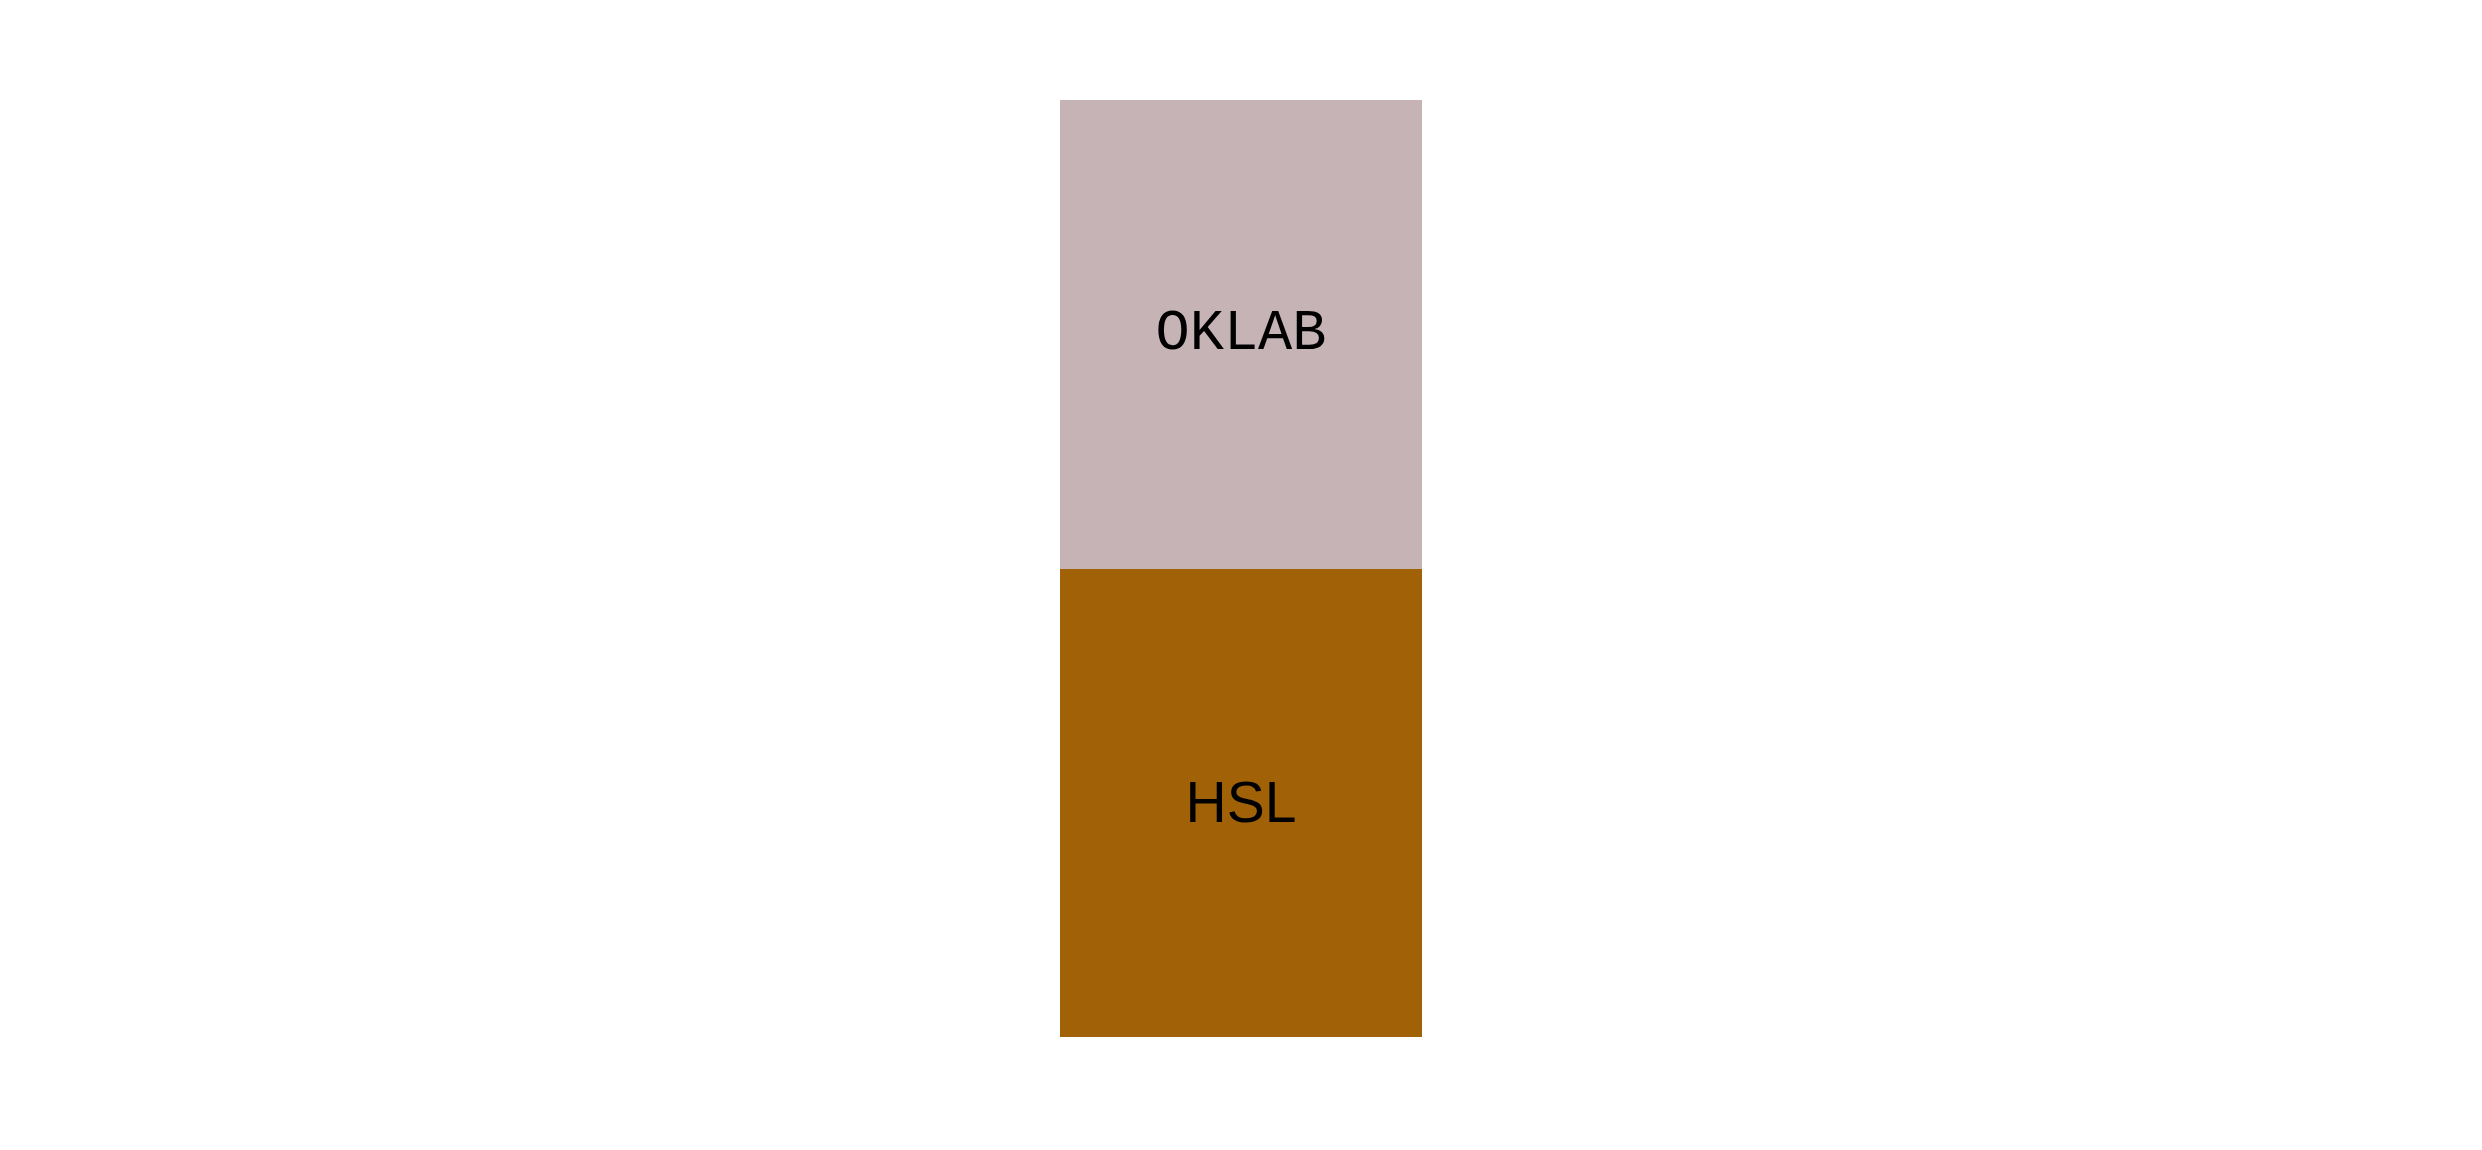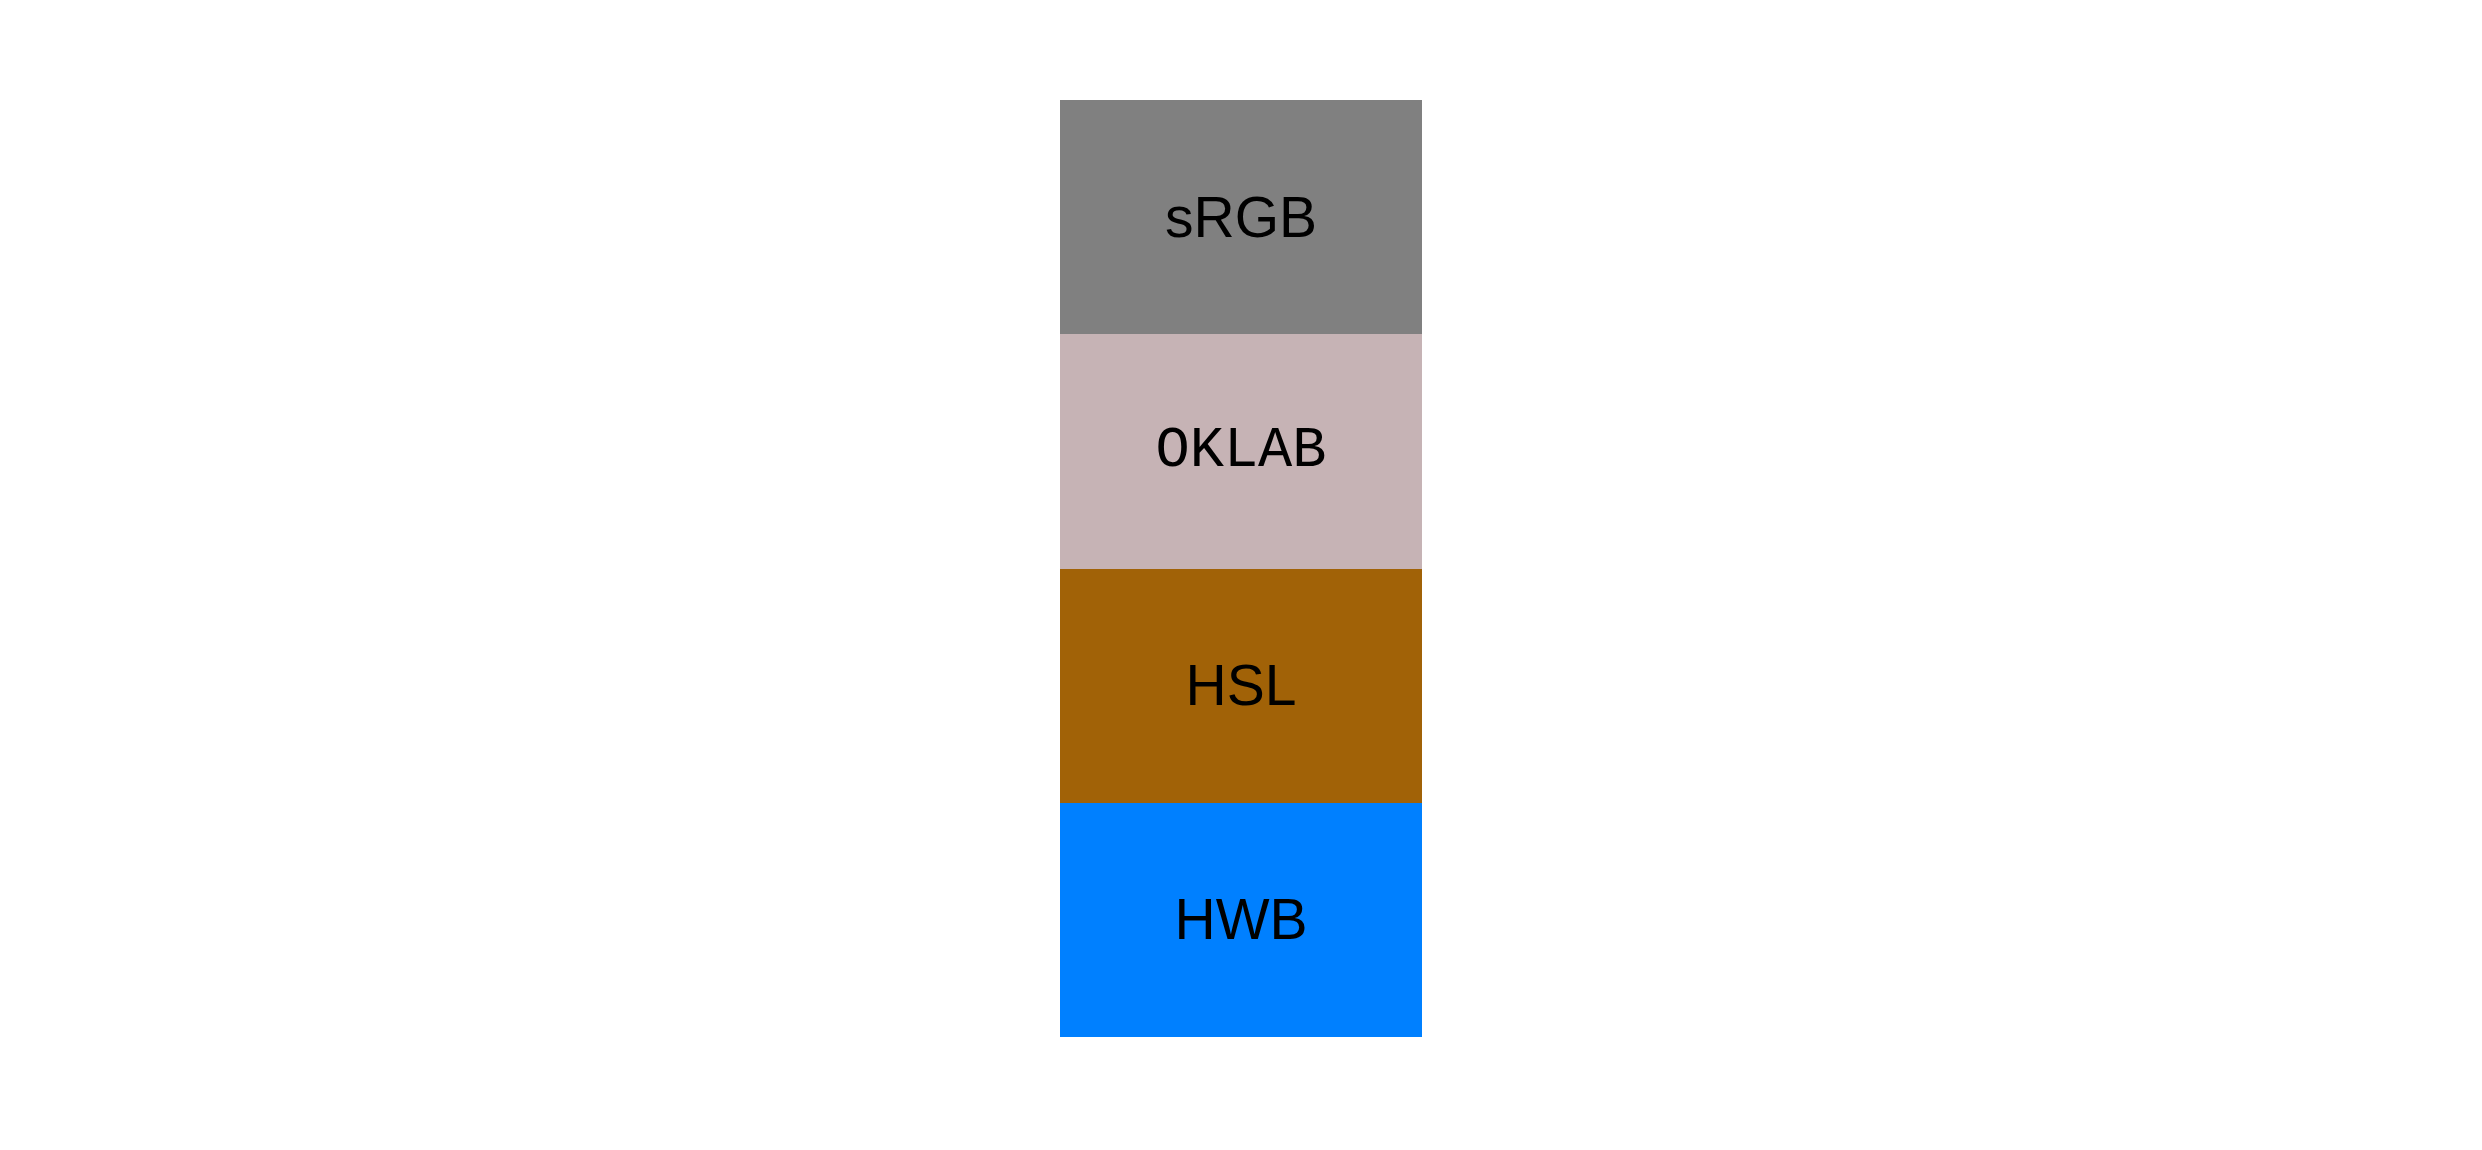--- a/index.html
+++ b/index.html
@@ -53,31 +53,25 @@
     user-select: none;
   }
 </style>
 </head>
 <body>
 
 <div id="canvas" style="background: rgb(255, 255, 255);">
 
   <div id="swatch-stack" style="left: 1060px; top: 100px; width: 362px; height: 937px;">
 
-    <div class="swatch-row" style="background-color: rgb(128, 128, 128);">
-      <span class="swatch-label" style="color: rgb(0, 0, 0);">sRGB</span>
-    </div>
 
     <div class="swatch-row" style="background-color: rgb(198, 179, 181);">
       <span class="swatch-label" style="color: rgb(0, 0, 0); font-family: Liberation Mono, monospace;">OKLAB</span>
     </div>
 
     <div class="swatch-row" style="background-color: #a16207;">
       <span class="swatch-label" style="color: rgb(0, 0, 0);">HSL</span>
     </div>
 
-    <div class="swatch-row" style="background-color: rgb(0, 128, 255);">
-      <span class="swatch-label" style="color: rgb(0, 0, 0);">HWB</span>
-    </div>
 
   </div>
 
 </div>
 
 </body></html>

